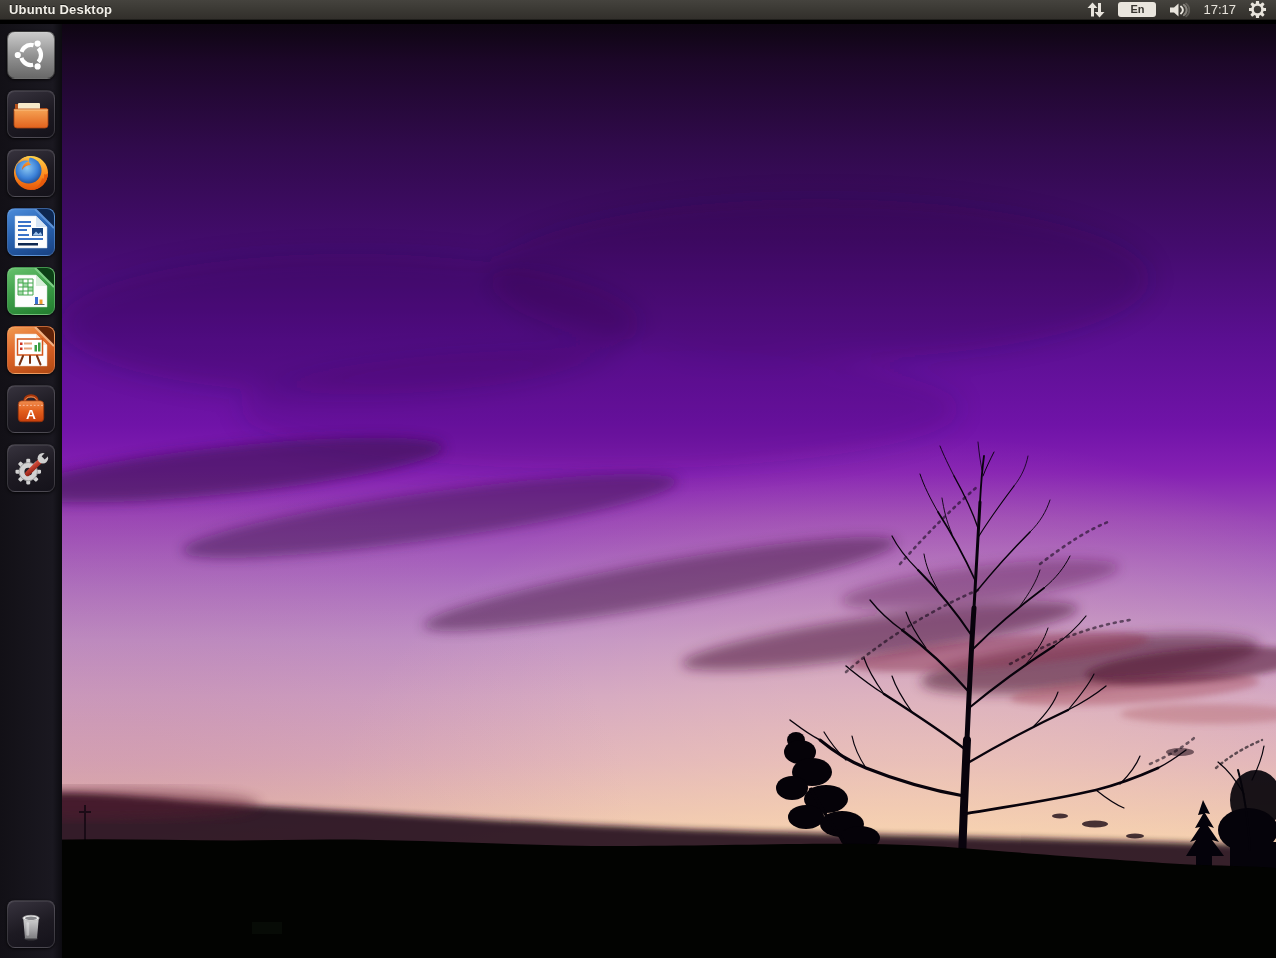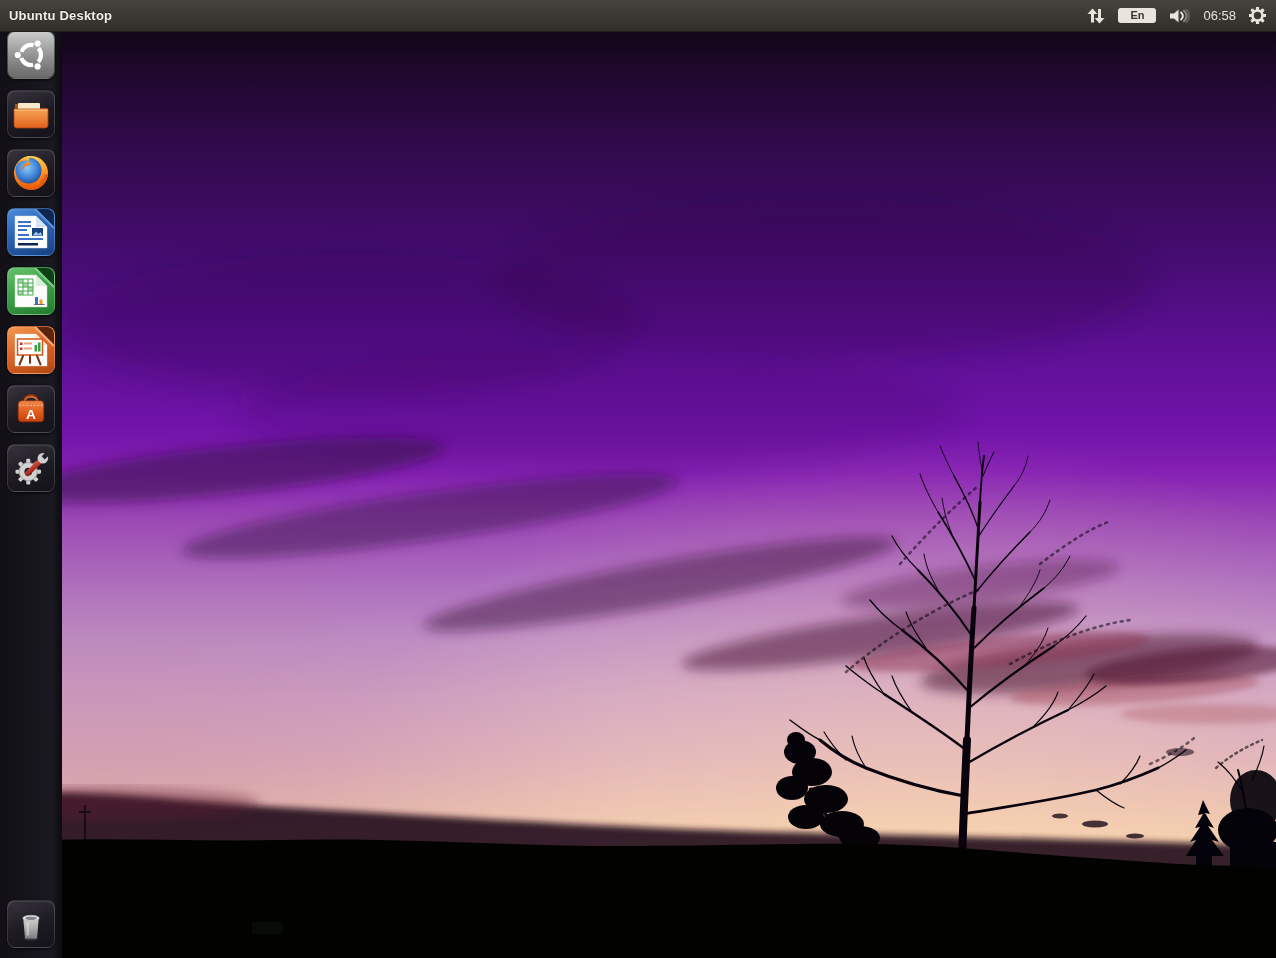--- a/index.html
+++ b/index.html
@@ -3,21 +3,21 @@
 <meta charset="utf-8">
 <style>
   html,body{margin:0;padding:0;}
   body{
     width:1276px;height:958px;position:relative;overflow:hidden;
     background:#000;font-family:"Liberation Sans",sans-serif;
     -webkit-font-smoothing:antialiased;
   }
   
   #panel{
-    position:absolute;top:0;left:0;right:0;height:32px;z-index:10;
+    position:absolute;top:0;left:0;right:0;height:20px;z-index:10;
     display:flex;align-items:center;box-sizing:border-box;
     background:linear-gradient(180deg,#45433e 0%,#3a3833 55%,#322f2b 100%);
     border-bottom:1px solid #1f1e1b;
   }
   .panel-title{
     padding-left:9px;font-size:13px;font-weight:bold;color:#f1eee7;
     text-shadow:0 -1px 0 rgba(0,0,0,.55);letter-spacing:.2px;
   }
   .panel-right{margin-left:auto;display:flex;align-items:center;gap:13px;padding-right:10px;}
   .kbd-badge{
@@ -233,21 +233,21 @@
     </span>
     <span class="kbd-badge">En</span>
     <span>
       <svg class="pic" width="21" height="16" viewBox="0 0 21 16">
         <polygon points="1,5.5 5,5.5 9.5,1.5 9.5,14.5 5,10.5 1,10.5" fill="#e8e4dc"></polygon>
         <path d="M12,4.5 C14.5,6.5 14.5,9.5 12,11.5" stroke="#e8e4dc" stroke-width="2" fill="none" stroke-linecap="round"></path>
         <path d="M14.8,2.8 C18.6,5.5 18.6,10.5 14.8,13.2" stroke="#e8e4dc" stroke-width="2" fill="none" stroke-linecap="round" opacity=".45"></path>
         <path d="M17.2,1.6 C21.4,5 21.4,11 17.2,14.4" stroke="#e8e4dc" stroke-width="1.8" fill="none" stroke-linecap="round" opacity=".22"></path>
       </svg>
     </span>
-    <span class="clock">06:58</span>
+    <span class="clock">17:17</span>
     <span>
       <svg class="pic" width="17" height="17" viewBox="0 0 17 17">
         <g fill="#e8e4dc">
           <g transform="translate(8.5,8.5)">
             <rect x="-1.6" y="-8.8" width="3.2" height="4" rx="1"></rect>
             <rect x="-1.6" y="-8.8" width="3.2" height="4" rx="1" transform="rotate(45)"></rect>
             <rect x="-1.6" y="-8.8" width="3.2" height="4" rx="1" transform="rotate(90)"></rect>
             <rect x="-1.6" y="-8.8" width="3.2" height="4" rx="1" transform="rotate(135)"></rect>
             <rect x="-1.6" y="-8.8" width="3.2" height="4" rx="1" transform="rotate(180)"></rect>
             <rect x="-1.6" y="-8.8" width="3.2" height="4" rx="1" transform="rotate(225)"></rect>

